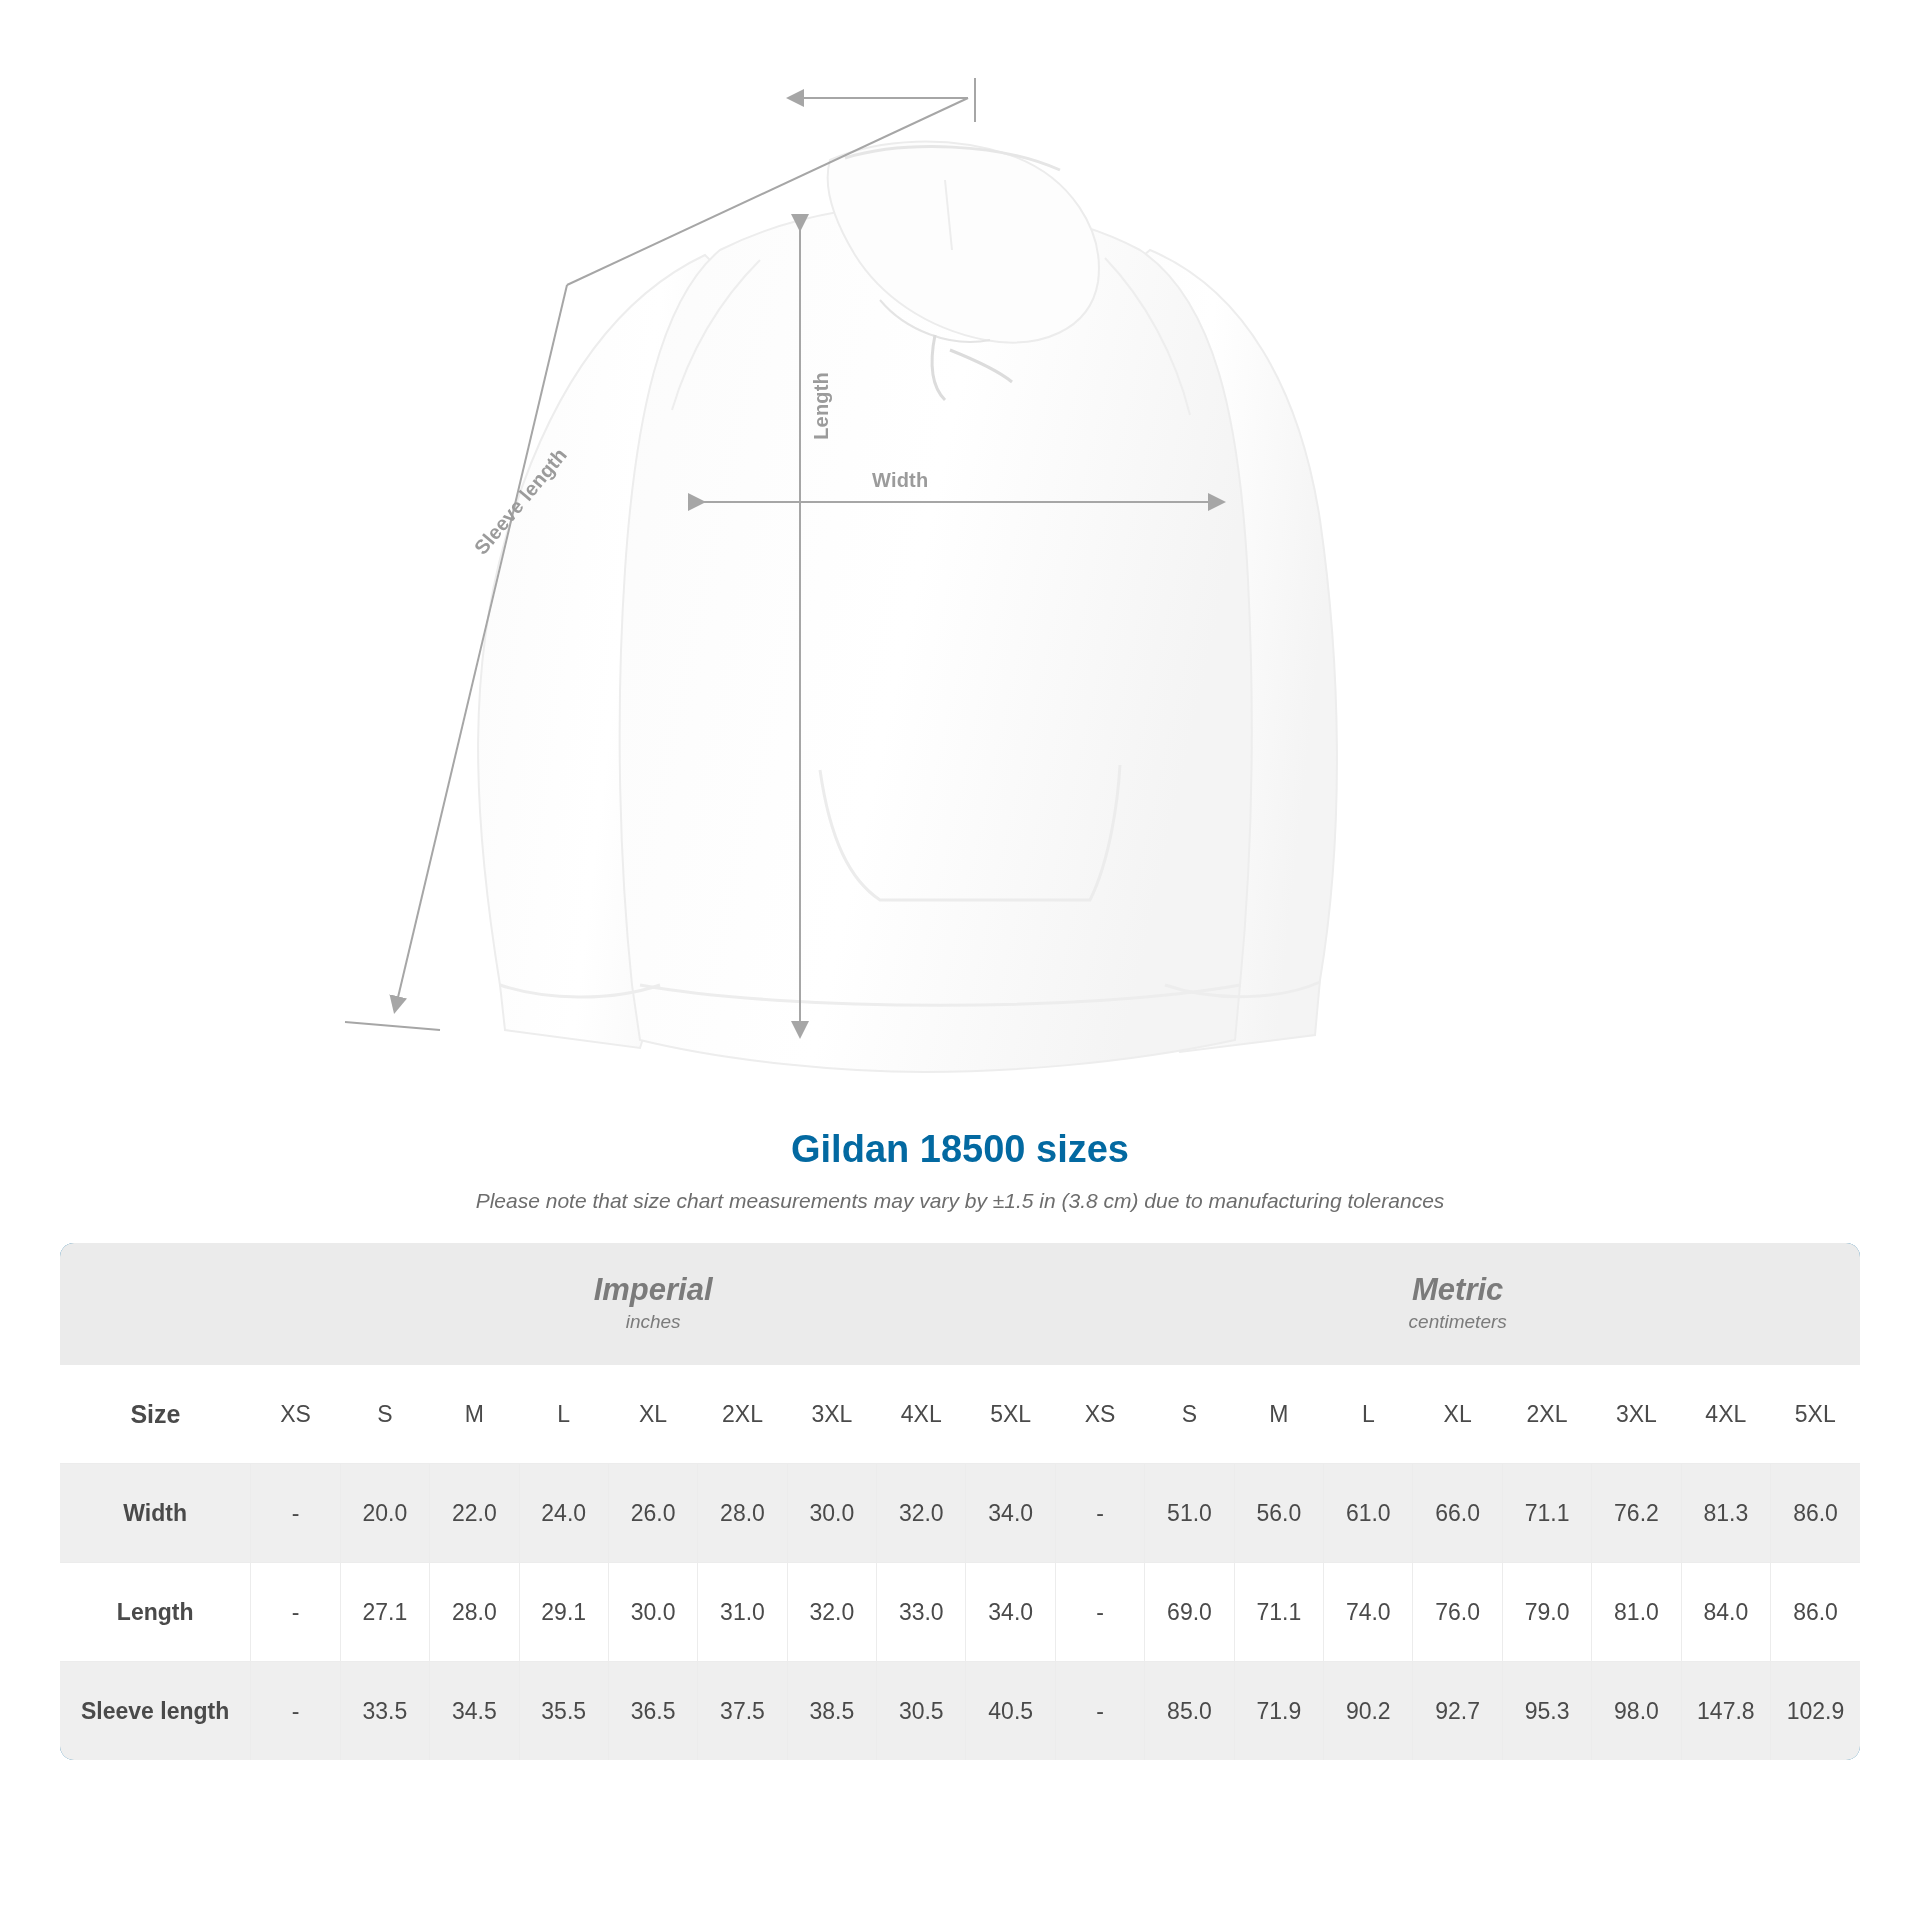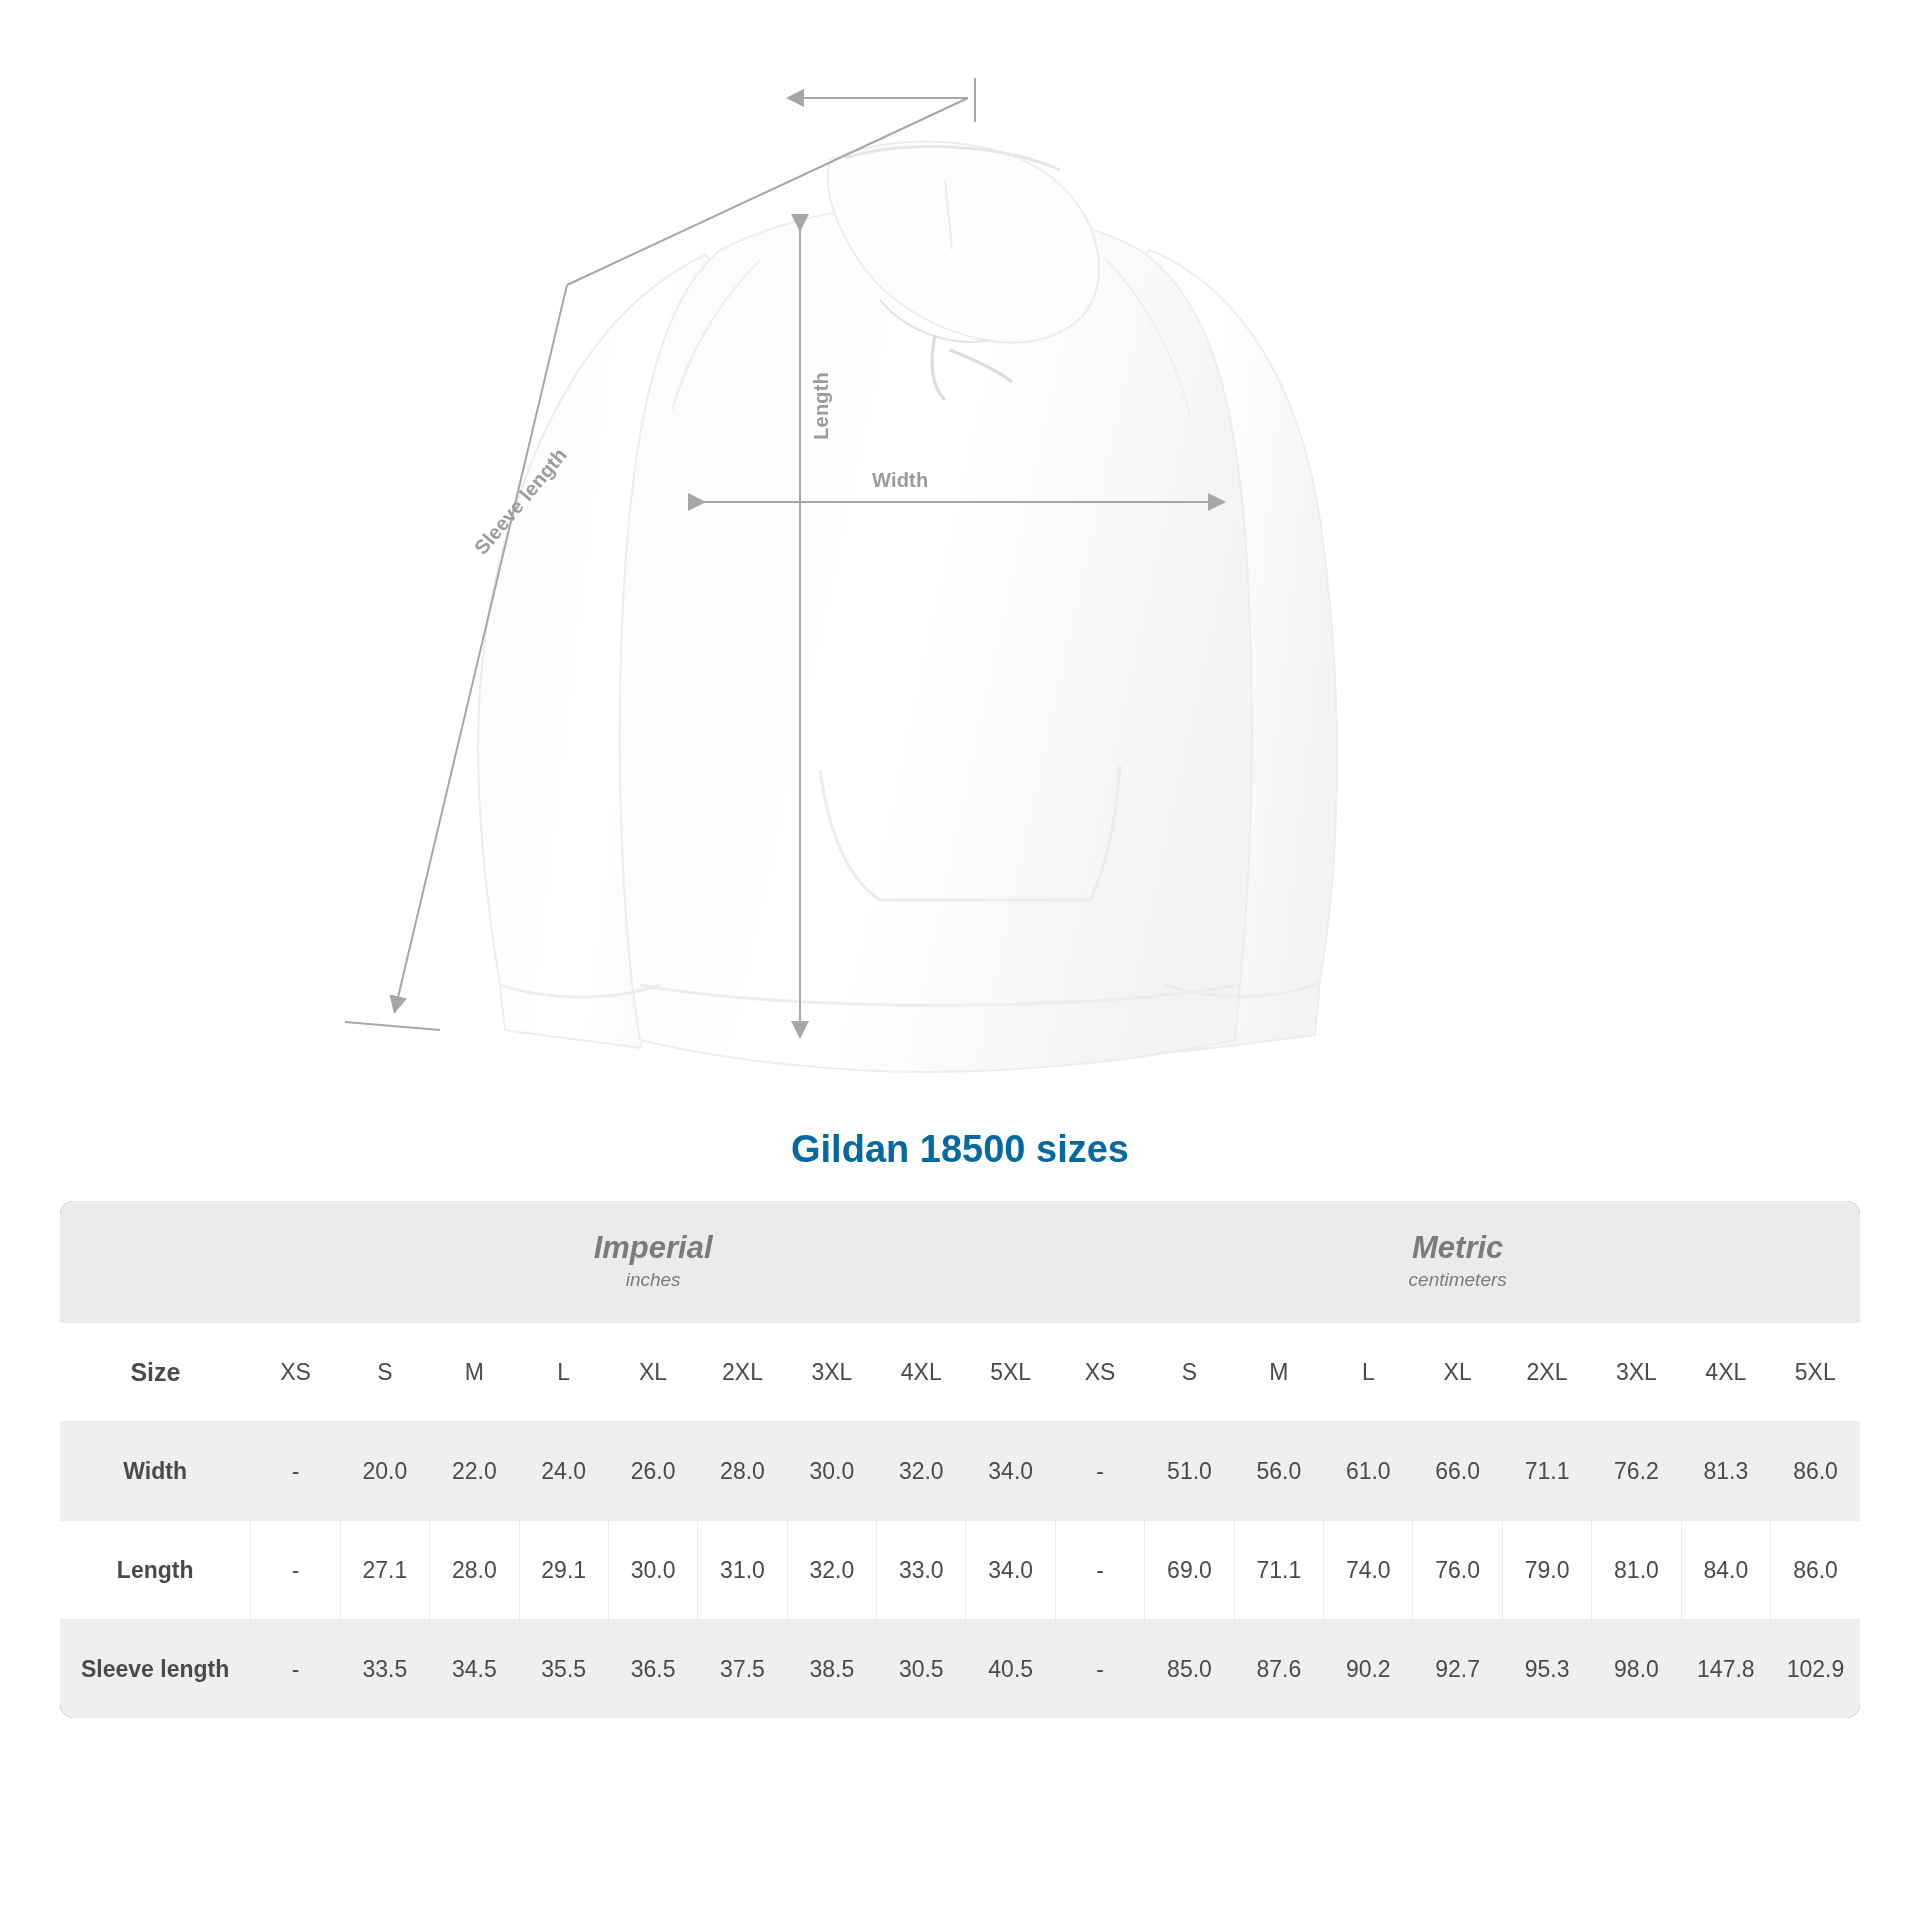--- a/index.html
+++ b/index.html
@@ -219,20 +219,21 @@
       </g>
     </svg>
 
     <span class="dim-label vertical lbl-length">Length</span>
     <span class="dim-label lbl-width">Width</span>
     <span class="dim-label lbl-sleeve">Sleeve length</span>
   </div>
 
   <div class="titles">
     <h1 class="chart-title">Gildan 18500 sizes</h1>
+    <p class="chart-note">Please note that size chart measurements may vary by ±1.5 in (3.8 cm) due to manufacturing tolerances</p>
   </div>
 
   <div class="table-wrap">
     <table class="sizes">
       <colgroup>
         <col class="col-head">
         <col class="col-val">
           <col class="col-val">
           <col class="col-val">
           <col class="col-val">
@@ -336,21 +337,21 @@
           <td>33.5</td>
           <td>34.5</td>
           <td>35.5</td>
           <td>36.5</td>
           <td>37.5</td>
           <td>38.5</td>
           <td>30.5</td>
           <td>40.5</td>
           <td>-</td>
           <td>85.0</td>
-          <td>87.6</td>
+          <td>71.9</td>
           <td>90.2</td>
           <td>92.7</td>
           <td>95.3</td>
           <td>98.0</td>
           <td>147.8</td>
           <td>102.9</td>
         </tr>
       </tbody>
     </table>
   </div>

